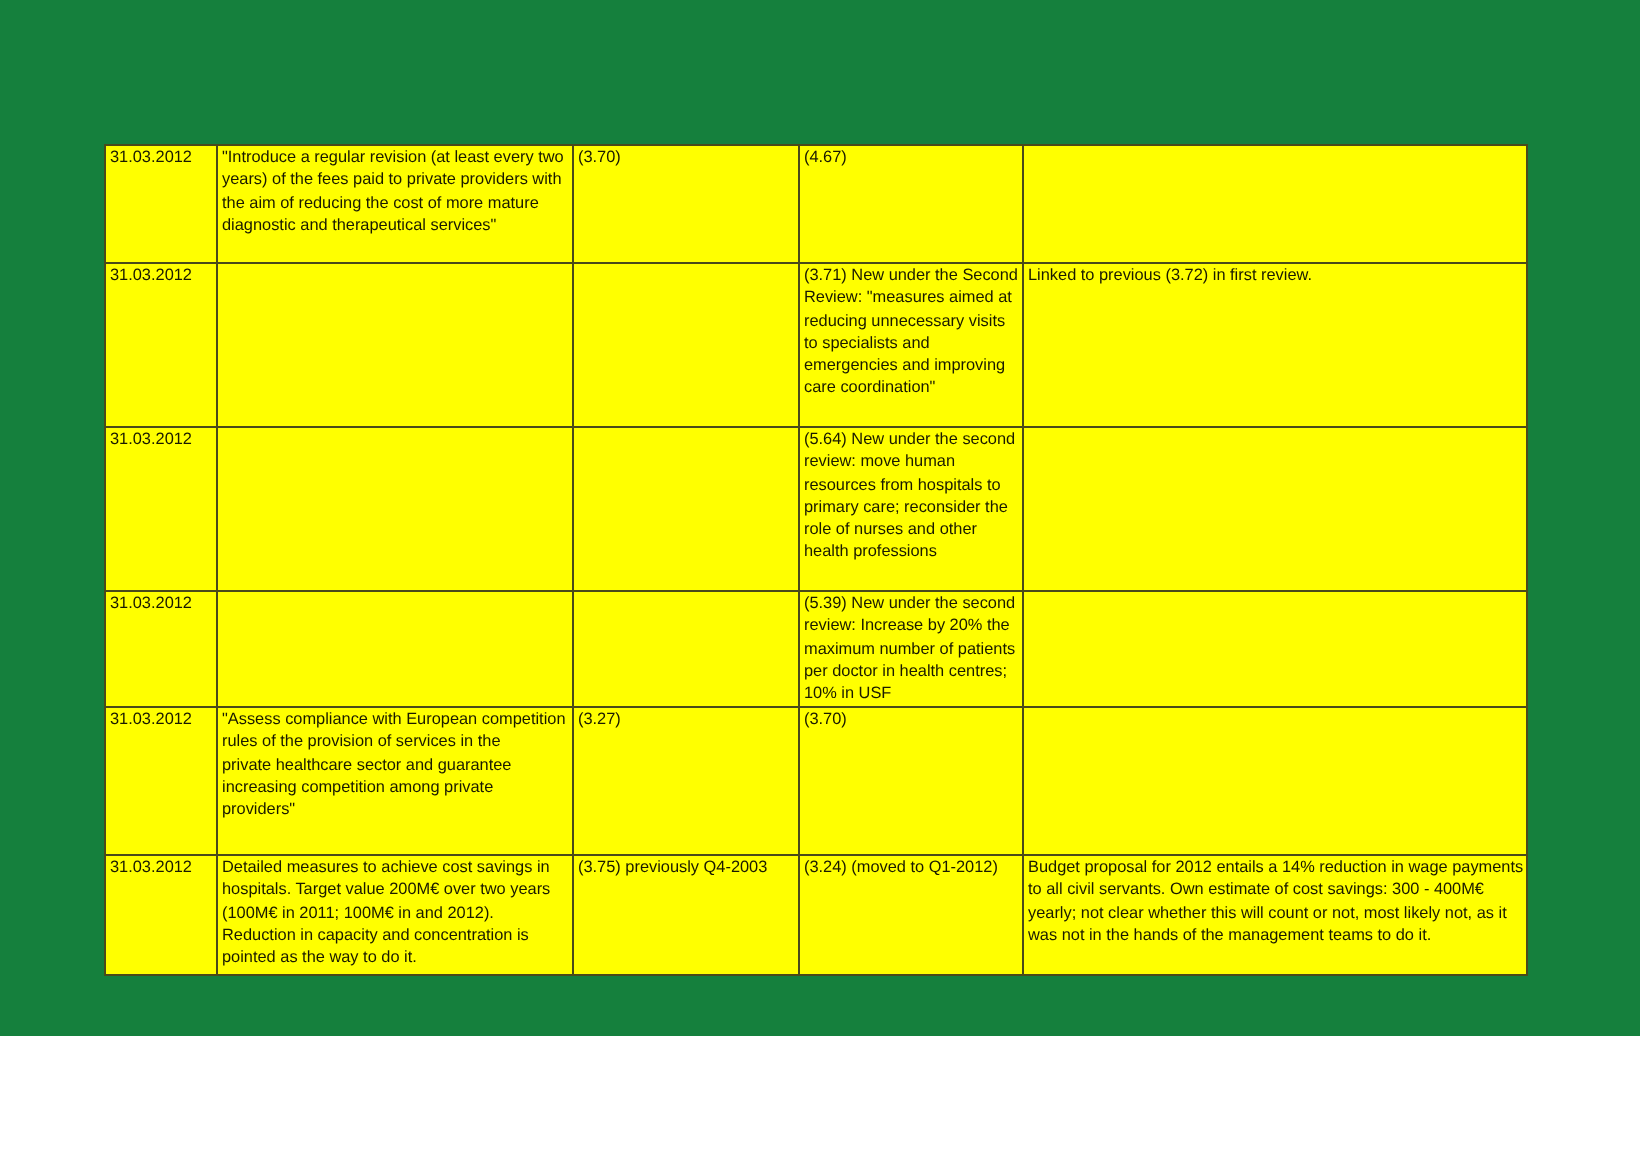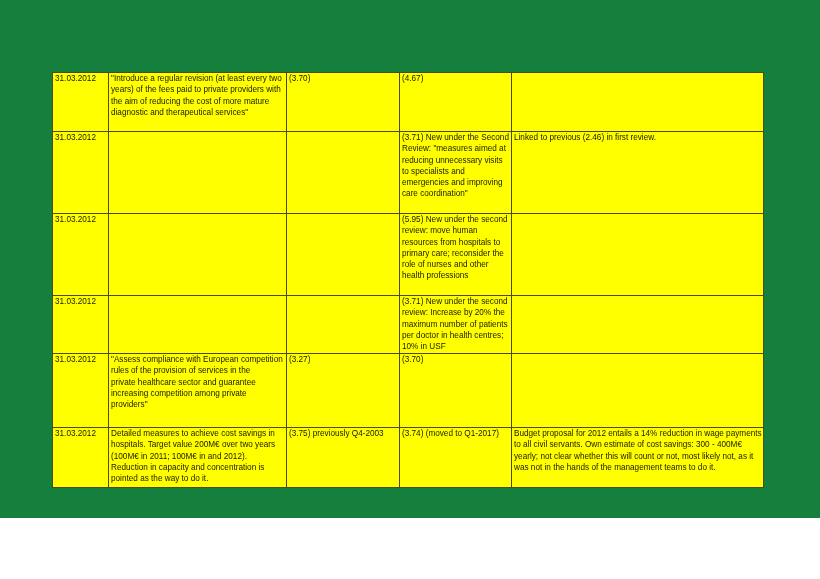--- a/index.html
+++ b/index.html
@@ -67,46 +67,46 @@
         <td>"Introduce a regular revision (at least every two years) of the fees paid to private providers with the aim of reducing the cost of more mature diagnostic and therapeutical services"</td>
         <td>(3.70)</td>
         <td>(4.67)</td>
         <td></td>
       </tr>
       <tr class="r2">
         <td>31.03.2012</td>
         <td></td>
         <td></td>
         <td>(3.71) New under the Second Review: "measures aimed at reducing unnecessary visits to specialists and emergencies and improving care coordination"</td>
-        <td>Linked to previous (2.46) in first review.</td>
+        <td>Linked to previous (3.72) in first review.</td>
       </tr>
       <tr class="r3">
         <td>31.03.2012</td>
         <td></td>
         <td></td>
-        <td>(5.95) New under the second review: move human resources from hospitals to primary care; reconsider the role of nurses and other health professions</td>
+        <td>(5.64) New under the second review: move human resources from hospitals to primary care; reconsider the role of nurses and other health professions</td>
         <td></td>
       </tr>
       <tr class="r4">
         <td>31.03.2012</td>
         <td></td>
         <td></td>
-        <td>(3.71) New under the second review: Increase by 20% the maximum number of patients per doctor in health centres; 10% in USF</td>
+        <td>(5.39) New under the second review: Increase by 20% the maximum number of patients per doctor in health centres; 10% in USF</td>
         <td></td>
       </tr>
       <tr class="r5">
         <td>31.03.2012</td>
         <td>"Assess compliance with European competition rules of the provision of services in the
 private healthcare sector and guarantee increasing competition among private providers"</td>
         <td>(3.27)</td>
         <td>(3.70)</td>
         <td></td>
       </tr>
       <tr class="r6">
         <td>31.03.2012</td>
         <td>Detailed measures to achieve cost savings in hospitals. Target value 200M€ over two years (100M€ in 2011; 100M€ in and 2012). Reduction in capacity and concentration is pointed as the way to do it.</td>
         <td>(3.75) previously Q4-2003</td>
-        <td>(3.74) (moved to Q1-2017)</td>
+        <td>(3.24) (moved to Q1-2012)</td>
         <td>Budget proposal for 2012 entails a 14% reduction in wage payments to all civil servants. Own estimate of cost savings: 300 - 400M€ yearly; not clear whether this will count or not, most likely not, as it was not in the hands of the management teams to do it.</td>
       </tr>
     </tbody>
   </table>
 </div>
 
 </body></html>

